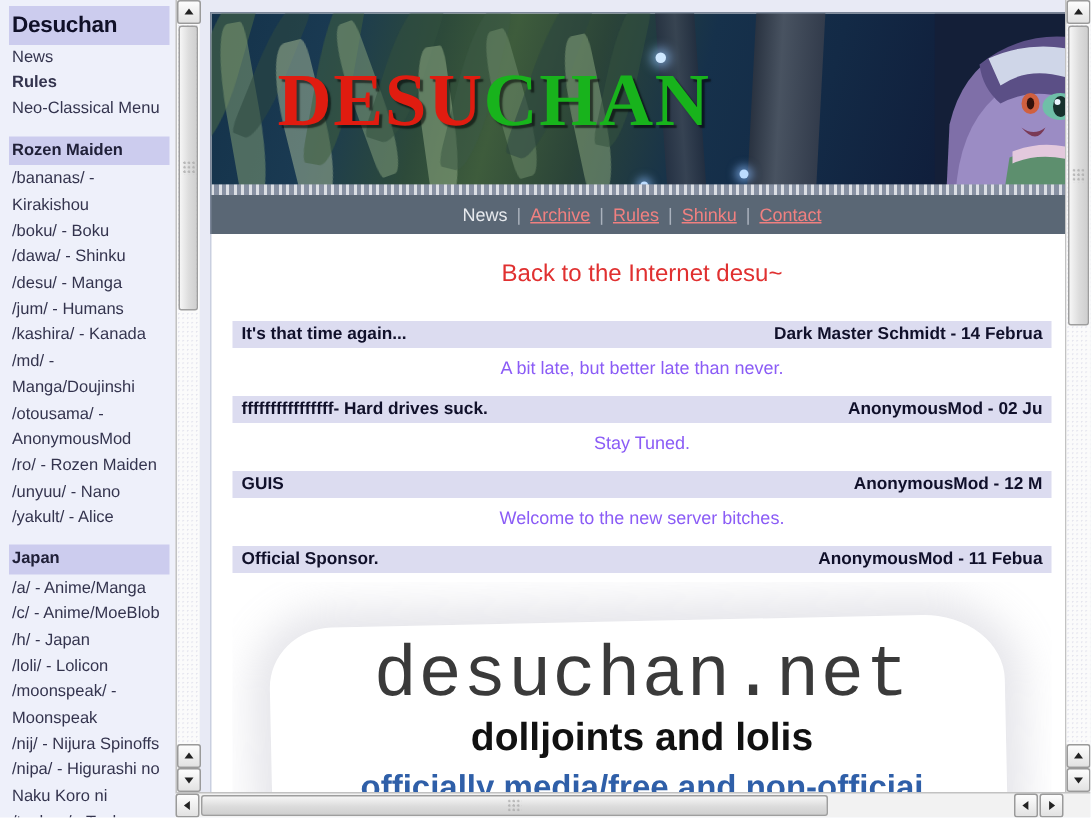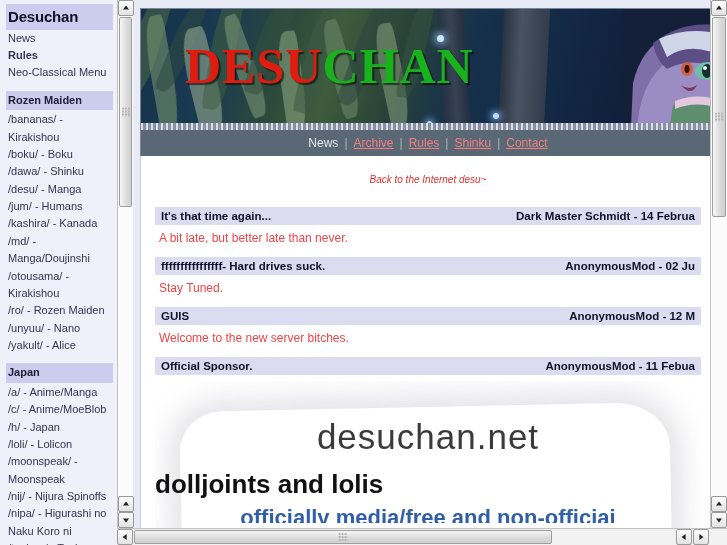--- a/index.html
+++ b/index.html
@@ -226,42 +226,41 @@
   #content {
     width: 576px;
     background: #ffffff;
     border-left: 1px solid #c9cfe0;
     border-right: 1px solid #c9cfe0;
     padding-bottom: 4px;
   }
   #tagline {
     text-align: center;
     color: #e03030;
-    font-style: italic;
-    font-size: 10px;
+    font-size: 16px;
     padding: 18px 0 22px 0;
   }
-  .news-wrap { padding: 0 14px; }
+  .news-wrap { padding: 0 14px; text-align: center; }
   .news-head {
     background: #dcdcf0;
     padding: 3px 6px;
     font-size: 11.5px;
     font-weight: bold;
     color: #10102a;
     display: flex;
     justify-content: space-between;
     align-items: baseline;
     white-space: nowrap;
     overflow: hidden;
   }
   .news-head .meta { padding-left: 24px; }
   .news-body {
     padding: 6px 4px 12px 4px;
     font-size: 12px;
-    color: #ef4444;
+    color: #8b5cf6;
   }
 
   
   #sponsor {
     margin: 6px 14px 0 14px;
     height: 160px;
     background: #ffffff;
     position: relative;
     overflow: hidden;
   }
@@ -271,29 +270,30 @@
     width: 490px; height: 190px;
     background: #ffffff;
     border-radius: 42px 54px 36px 40px / 40px 44px 40px 40px;
     box-shadow: 0 0 26px 12px rgba(170,170,185,.30);
     transform: rotate(-1.2deg);
   }
   #sponsor .s-main {
     position: absolute;
     left: 0; right: 0; top: 36px;
     text-align: center;
-    font-size: 35px;
+    font-size: 48px;
     color: #3a3a3a;
     letter-spacing: 1px;
-    font-family: Liberation Sans, sans-serif;
+    font-family: Liberation Mono, monospace;
     font-weight: 300;
   }
   #sponsor .s-sub {
     position: absolute;
     left: 0; right: 0; top: 88px;
+    text-align: center;
     font-size: 26px;
     font-weight: bold;
     color: #111111;
   }
   #sponsor .s-third {
     position: absolute;
     left: 0; right: 0; top: 124px;
     text-align: center;
     font-size: 22px;
     font-weight: bold;
@@ -336,21 +336,21 @@
       <div class="sb-gap"></div>
 
       <span class="sb-head">Rozen Maiden</span>
       <a class="sb-link" href="#">/bananas/ - Kirakishou</a>
       <a class="sb-link" href="#">/boku/ - Boku</a>
       <a class="sb-link" href="#">/dawa/ - Shinku</a>
       <a class="sb-link" href="#">/desu/ - Manga</a>
       <a class="sb-link" href="#">/jum/ - Humans</a>
       <a class="sb-link" href="#">/kashira/ - Kanada</a>
       <a class="sb-link" href="#">/md/ - Manga/Doujinshi</a>
-      <a class="sb-link" href="#">/otousama/ - Kirakishou</a>
+      <a class="sb-link" href="#">/otousama/ - AnonymousMod</a>
       <a class="sb-link" href="#">/ro/ - Rozen Maiden</a>
       <a class="sb-link" href="#">/unyuu/ - Nano</a>
       <a class="sb-link" href="#">/yakult/ - Alice</a>
 
       <div class="sb-gap"></div>
 
       <span class="sb-head">Japan</span>
       <a class="sb-link" href="#">/a/ - Anime/Manga</a>
       <a class="sb-link" href="#">/c/ - Anime/MoeBlob</a>
       <a class="sb-link" href="#">/h/ - Japan</a>

